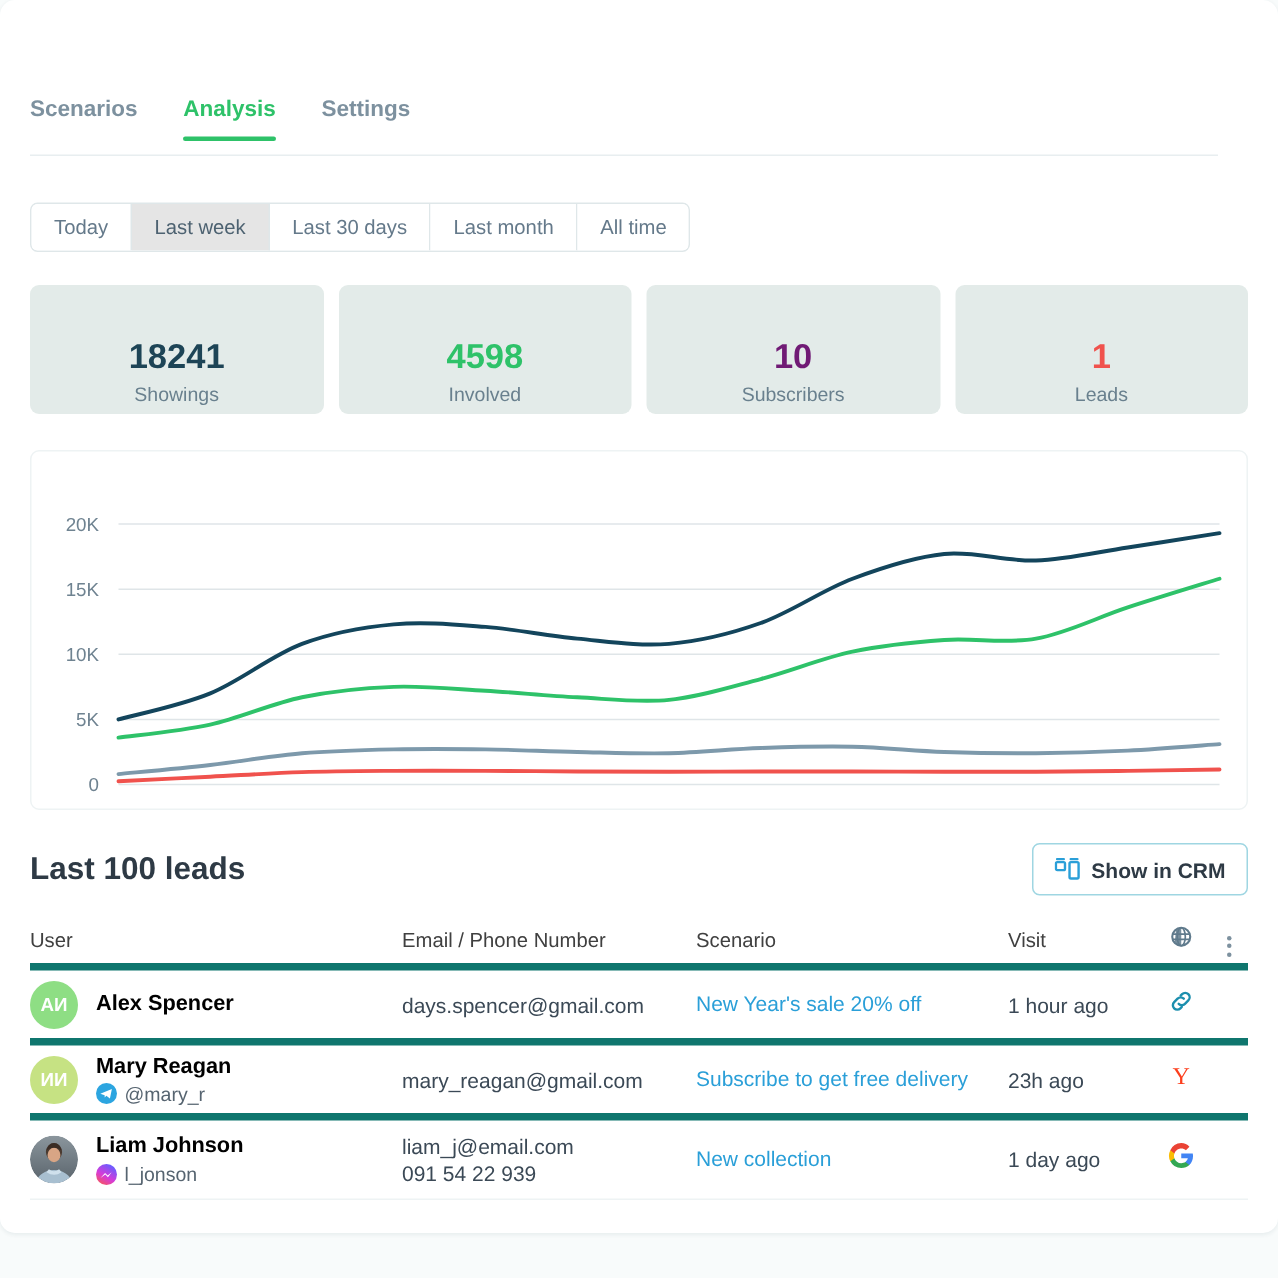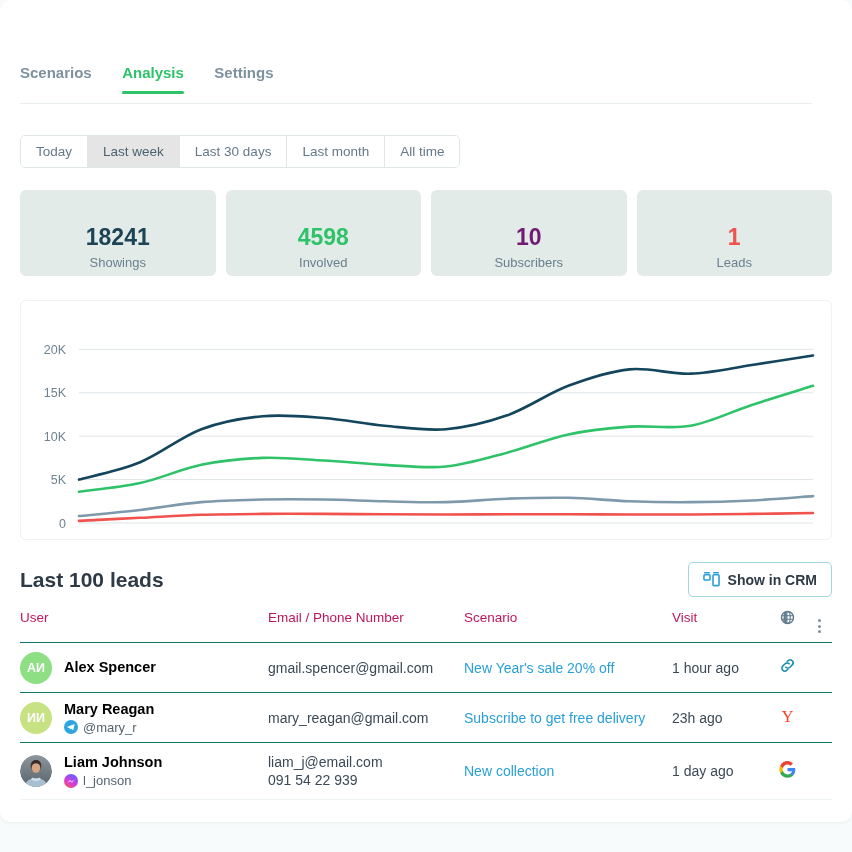--- a/index.html
+++ b/index.html
@@ -124,35 +124,35 @@
     padding: 8px 14px;
     cursor: pointer;
   }
   .crm-btn-label { font-size: 14px; font-weight: 700; color: #2e3a45; }
 
   .table {
     position: absolute; left: 20px; top: 610px;
     width: 812px;
   }
   .t-head {
-    display: flex; 
+    display: flex; align-items: center;
     height: 32px;
-    font-size: 13.5px; color: #be185d;
+    font-size: 13.5px; color: #404040;
   }
   .c-user   { width: 248px; flex: none; }
   .c-email  { width: 196px; flex: none; }
   .c-scen   { width: 208px; flex: none; }
   .c-visit  { width: 96px;  flex: none; }
   .c-src    { width: 38px;  flex: none; text-align: center; }
   .c-menu   { width: 26px;  flex: none; text-align: center; }
 
   .t-row {
     display: flex; align-items: center;
     min-height: 50px;
-    border-top: 1px solid #0f766e;
+    border-top: 5px solid #0f766e;
     background: #fff;
   }
   .t-row:last-child { border-bottom: 1px solid #eef3f4; }
 
   .user-cell { display: flex; align-items: center; gap: 12px; }
   .avatar {
     width: 32px; height: 32px; border-radius: 50%;
     flex: none;
     display: flex; align-items: center; justify-content: center;
     font-size: 12.5px; font-weight: 700; color: #ffffff;
@@ -268,21 +268,21 @@
       <div class="t-row">
         <div class="c-user user-cell">
           <div class="avatar" style="background:#8ede84">
             <span>АИ</span>
           </div>
           <div>
             <div class="uname">Alex Spencer</div>
           </div>
         </div>
         <div class="c-email">
-          <div class="cell-text">gmail.spencer@gmail.com</div>
+          <div class="cell-text">days.spencer@gmail.com</div>
         </div>
         <div class="c-scen">
           <span class="cell-link">New Year's sale 20% off</span>
         </div>
         <div class="c-visit cell-visit">1 hour ago</div>
         <div class="c-src">
           <svg width="17" height="17" viewBox="0 0 18 18">
             <path d="M7.2 10.8 a3.1 3.1 0 0 0 4.4 0 l2.4-2.4 a3.1 3.1 0 0 0-4.4-4.4 l-1 1" fill="none" stroke="#1c8fae" stroke-width="1.7" stroke-linecap="round"></path>
             <path d="M10.8 7.2 a3.1 3.1 0 0 0-4.4 0 l-2.4 2.4 a3.1 3.1 0 0 0 4.4 4.4 l1-1" fill="none" stroke="#1c8fae" stroke-width="1.7" stroke-linecap="round"></path>
           </svg>

